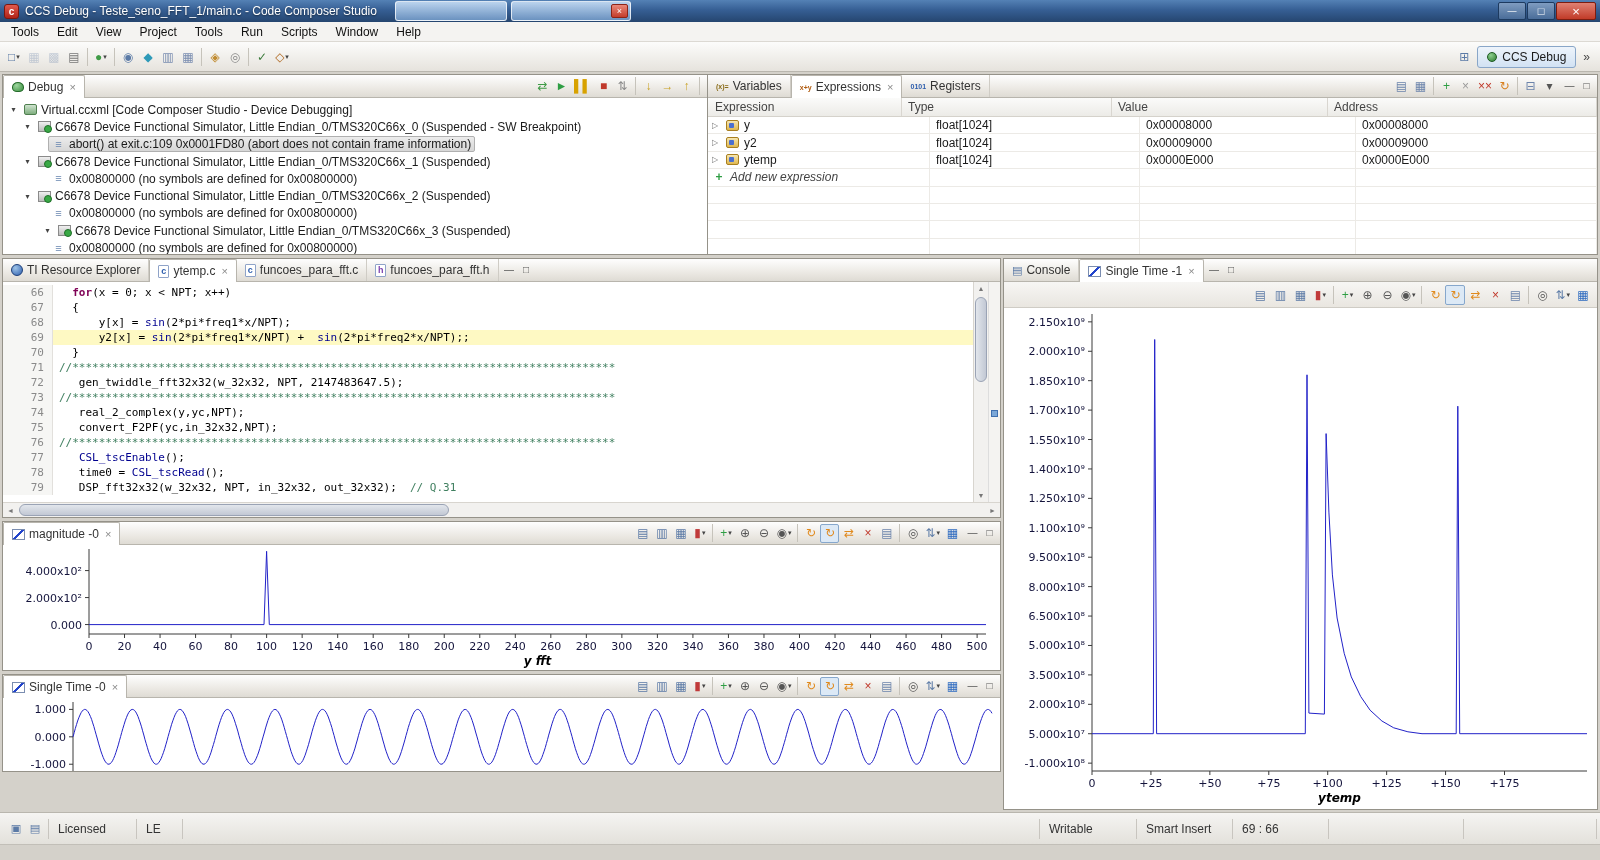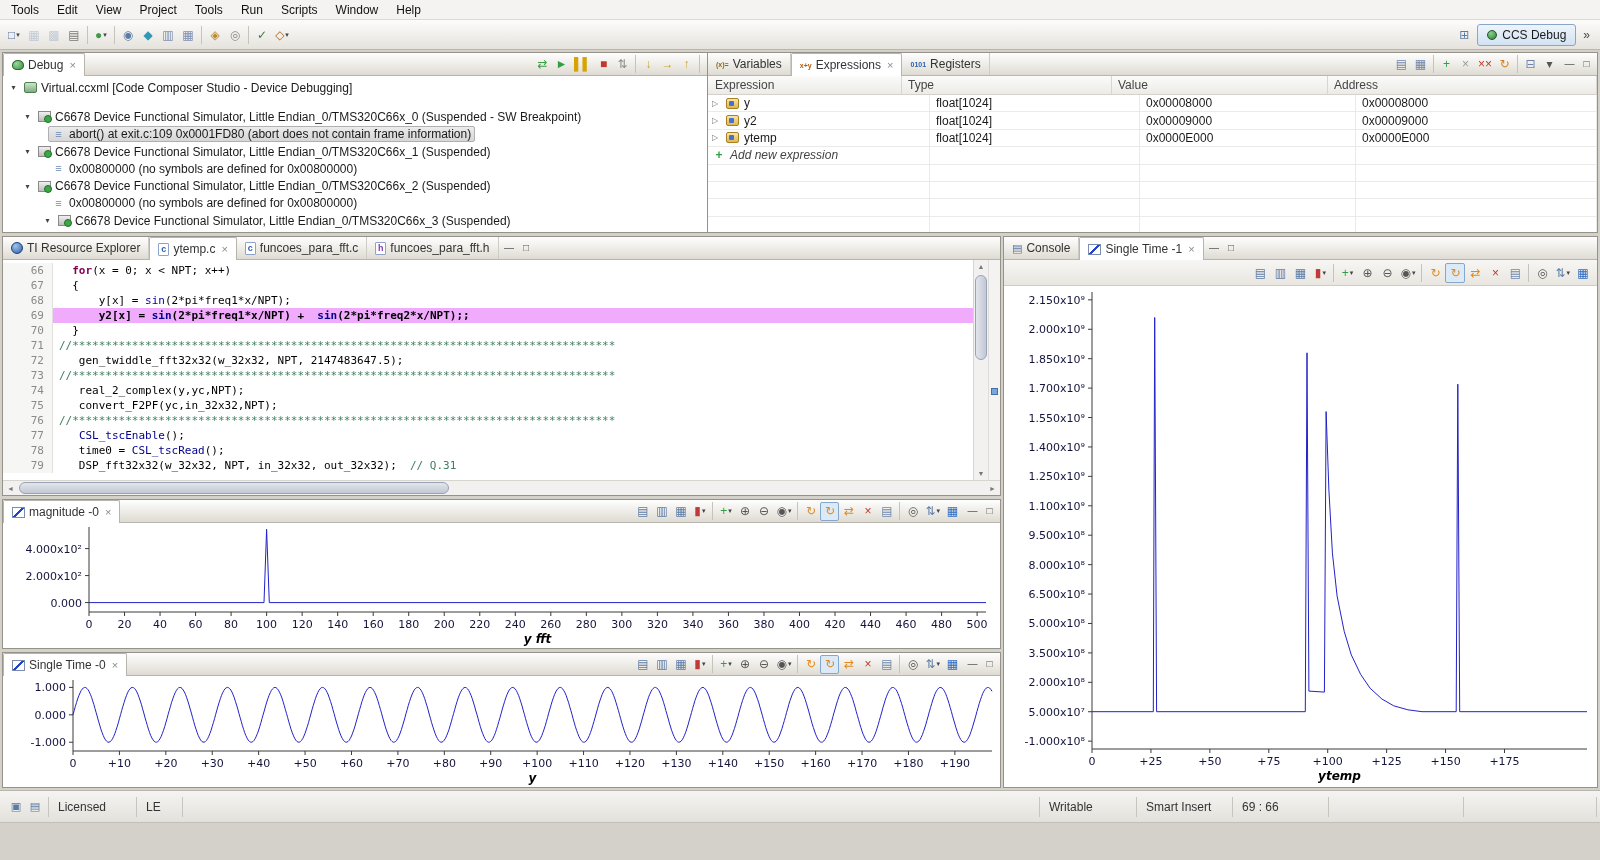--- a/index.html
+++ b/index.html
@@ -40,21 +40,21 @@
 .marrow{font-size:7px;color:#444;margin-left:1px;}
 .tbsep{width:1px;height:18px;background:#c6c3bb;margin:0 3px;display:inline-block;}
 
 
 .workspace{position:relative;height:740px;}
 .panel{position:absolute;background:#fff;border:1px solid #959289;display:flex;flex-direction:column;}
 .panel.debug{left:2px;top:2px;width:804px;height:181px;}
 .panel.expr{left:707px;top:2px;width:891px;height:181px;}
 .panel.editor{left:2px;top:186px;width:999px;height:260px;}
 .panel.mag{left:2px;top:449px;width:999px;height:150px;}
-.panel.st0{left:2px;top:602px;width:999px;height:136px;}
+.panel.st0{left:2px;top:602px;width:999px;height:98px;}
 .panel.console{left:1003px;top:186px;width:595px;height:552px;}
 .phead{height:23px;background:linear-gradient(#fefefe,#e9e6e0 70%,#dedbd4);border-bottom:1px solid #b8b5ad;display:flex;align-items:stretch;flex-shrink:0;}
 .tabs{display:flex;align-items:stretch;}
 .vtab{display:inline-flex;align-items:center;gap:4px;padding:0 8px;border-right:1px solid #cfccc5;color:#333;white-space:nowrap;}
 .vtab.active{background:#fff;border:1px solid #b8b5ad;border-bottom:none;border-radius:2px 2px 0 0;margin-bottom:-1px;}
 .tclose{color:#8a8a8a;font-size:11px;margin-left:2px;}
 .tclose::before{content:"×";}
 .ptools{margin-left:auto;display:flex;align-items:center;}
 .ptools .ic{min-width:19px;height:19px;}
 .minmax{display:flex;align-items:center;padding:0 2px;}
@@ -138,21 +138,21 @@
 .eplus{color:#2f9e44;font-weight:bold;width:14px;text-align:center;margin-right:4px;}
 .eplus::before{content:"+";}
 .addlabel{font-style:italic;color:#444;}
 
 
 .editor-body{flex:1;display:flex;flex-direction:row;overflow:hidden;}
 .code{flex:1;font-family:"DejaVu Sans Mono","Liberation Mono",monospace;font-size:11px;line-height:15px;padding-top:3px;overflow:hidden;white-space:pre;}
 .cline{display:flex;height:15px;}
 .ln{width:50px;flex-shrink:0;text-align:right;padding-right:8px;color:#8a8a8a;background:#f6f6f4;border-right:1px solid #e2e0dc;}
 .ctext{flex:1;padding-left:6px;}
-.cline.hl .ctext{background:#f0abfc;font-weight:bold;}
+.cline.hl .ctext{background:#fef9c3;}
 .tk-k{color:#7f0055;font-weight:bold;}
 .tk-c{color:#3f7f5f;}
 .tk-f{color:#00008f;}
 .tk-p{color:#000;}
 .overview-ruler{width:12px;background:#f4f3f1;border-left:1px solid #ddd;position:relative;flex-shrink:0;}
 .ann{position:absolute;left:2px;top:58%;width:7px;height:7px;background:#7ba7d7;border:1px solid #3f6fae;}
 
 
 .statusbar{height:32px;background:linear-gradient(#f5f4f2,#e3e1db);border-top:1px solid #b9b6ae;display:flex;align-items:center;padding:9px 3px;color:#333;}
 .sb-icons{display:flex;gap:3px;padding:0 5px;border-right:1px solid #c8c5bf;height:20px;align-items:center;}
@@ -168,20 +168,33 @@
 .sb-cell.w3{width:96px;}
 .sb-cell.w4{width:135px;}
 .sb-cell.w5{width:133px;}
 .bottomframe{height:16px;background:#d4d1ca;border-top:1px solid #c2bfb8;}
 </style>
 </head>
 <body>
 
 <div class="win">
 
+  <div class="titlebar">
+    <span class="appicon"></span>
+    <span class="title">CCS Debug - Teste_seno_FFT_1/main.c - Code Composer Studio</span>
+    <div class="float-frag frag1"></div>
+    <div class="float-frag frag2">
+      <span class="frag-close"></span>
+    </div>
+    <div class="winbtns">
+      <span class="wbtn min"></span>
+      <span class="wbtn max"></span>
+      <span class="wbtn close"></span>
+    </div>
+  </div>
 
   <div class="menubar" id="menubar">
       <span class="menu-item">Tools</span>
       <span class="menu-item">Edit</span>
       <span class="menu-item">View</span>
       <span class="menu-item">Project</span>
       <span class="menu-item">Tools</span>
       <span class="menu-item">Run</span>
       <span class="menu-item">Scripts</span>
       <span class="menu-item">Window</span>
@@ -309,21 +322,21 @@
       </div>
       <div class="pbody debug-body">
         <div class="tree" id="debug-tree">
             <span class="trow" style="padding-left: 4px;">
               <span class="expander open"></span>
               <span class="nsel">
                 <span class="ni target-config"></span>
                 <span class="ntext">Virtual.ccxml [Code Composer Studio - Device Debugging]</span>
               </span>
             </span>
-            <span class="trow" style="padding-left: 18px; margin-top: 12px;">
+            <span class="trow" style="padding-left: 18px;">
               <span class="expander open"></span>
               <span class="nsel">
                 <span class="ni core"></span>
                 <span class="ntext">C6678 Device Functional Simulator, Little Endian_0/TMS320C66x_0 (Suspended - SW Breakpoint)</span>
               </span>
             </span>
             <span class="trow selected" style="padding-left: 32px;">
               <span class="expander"></span>
               <span class="nsel">
                 <span class="ni stack-frame"></span>

